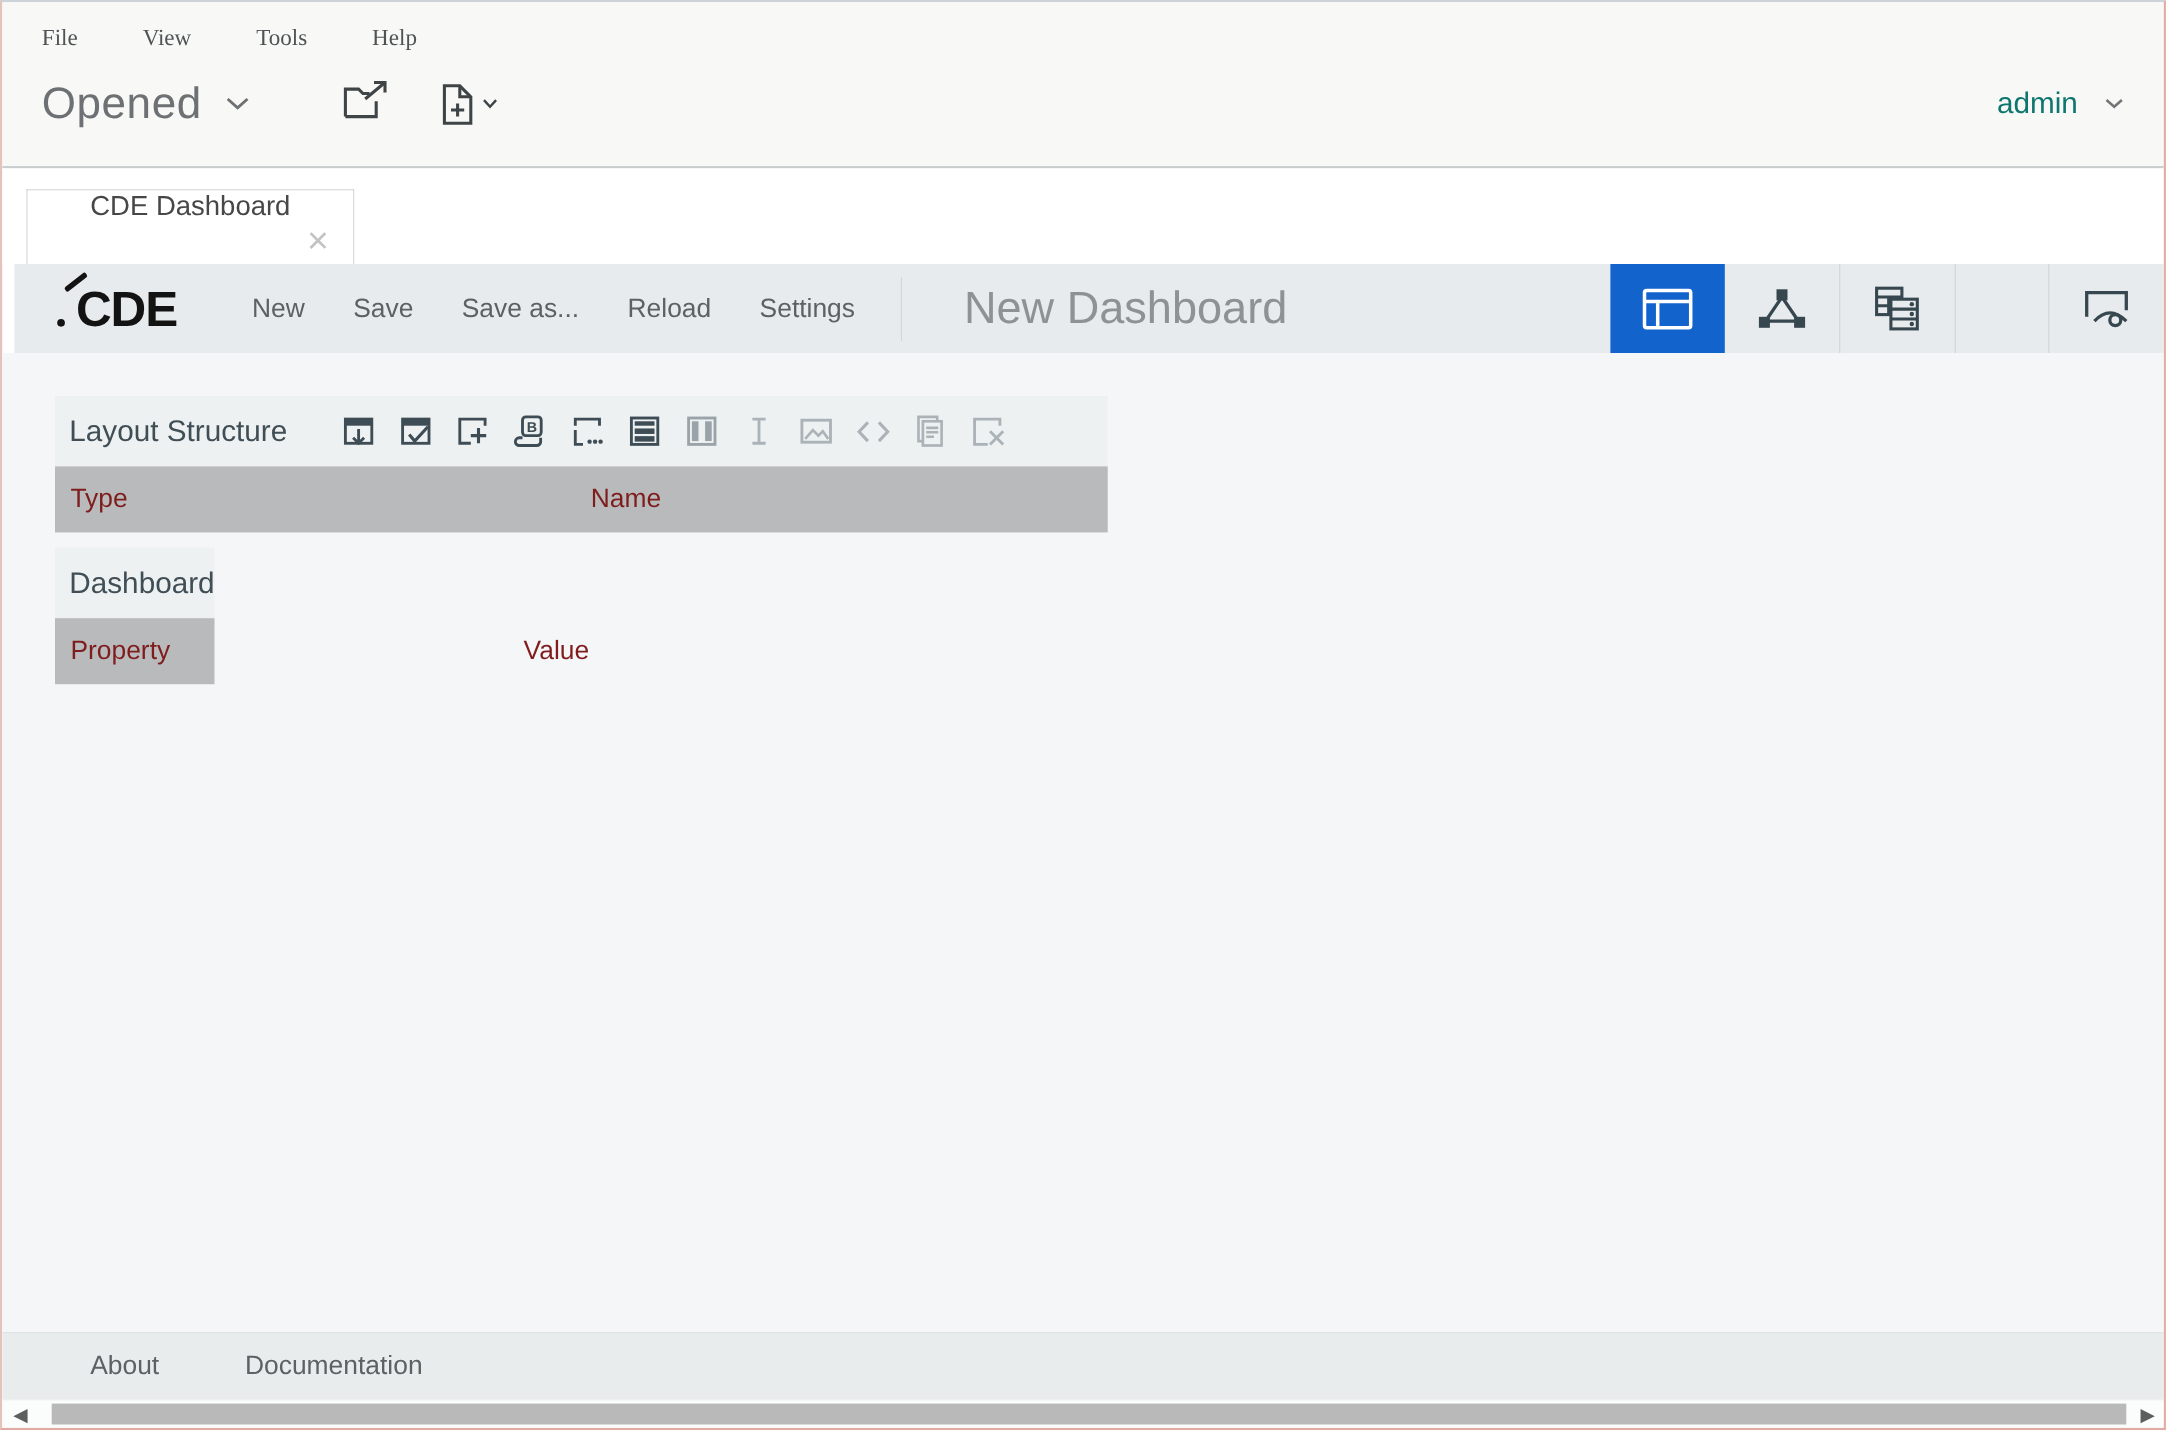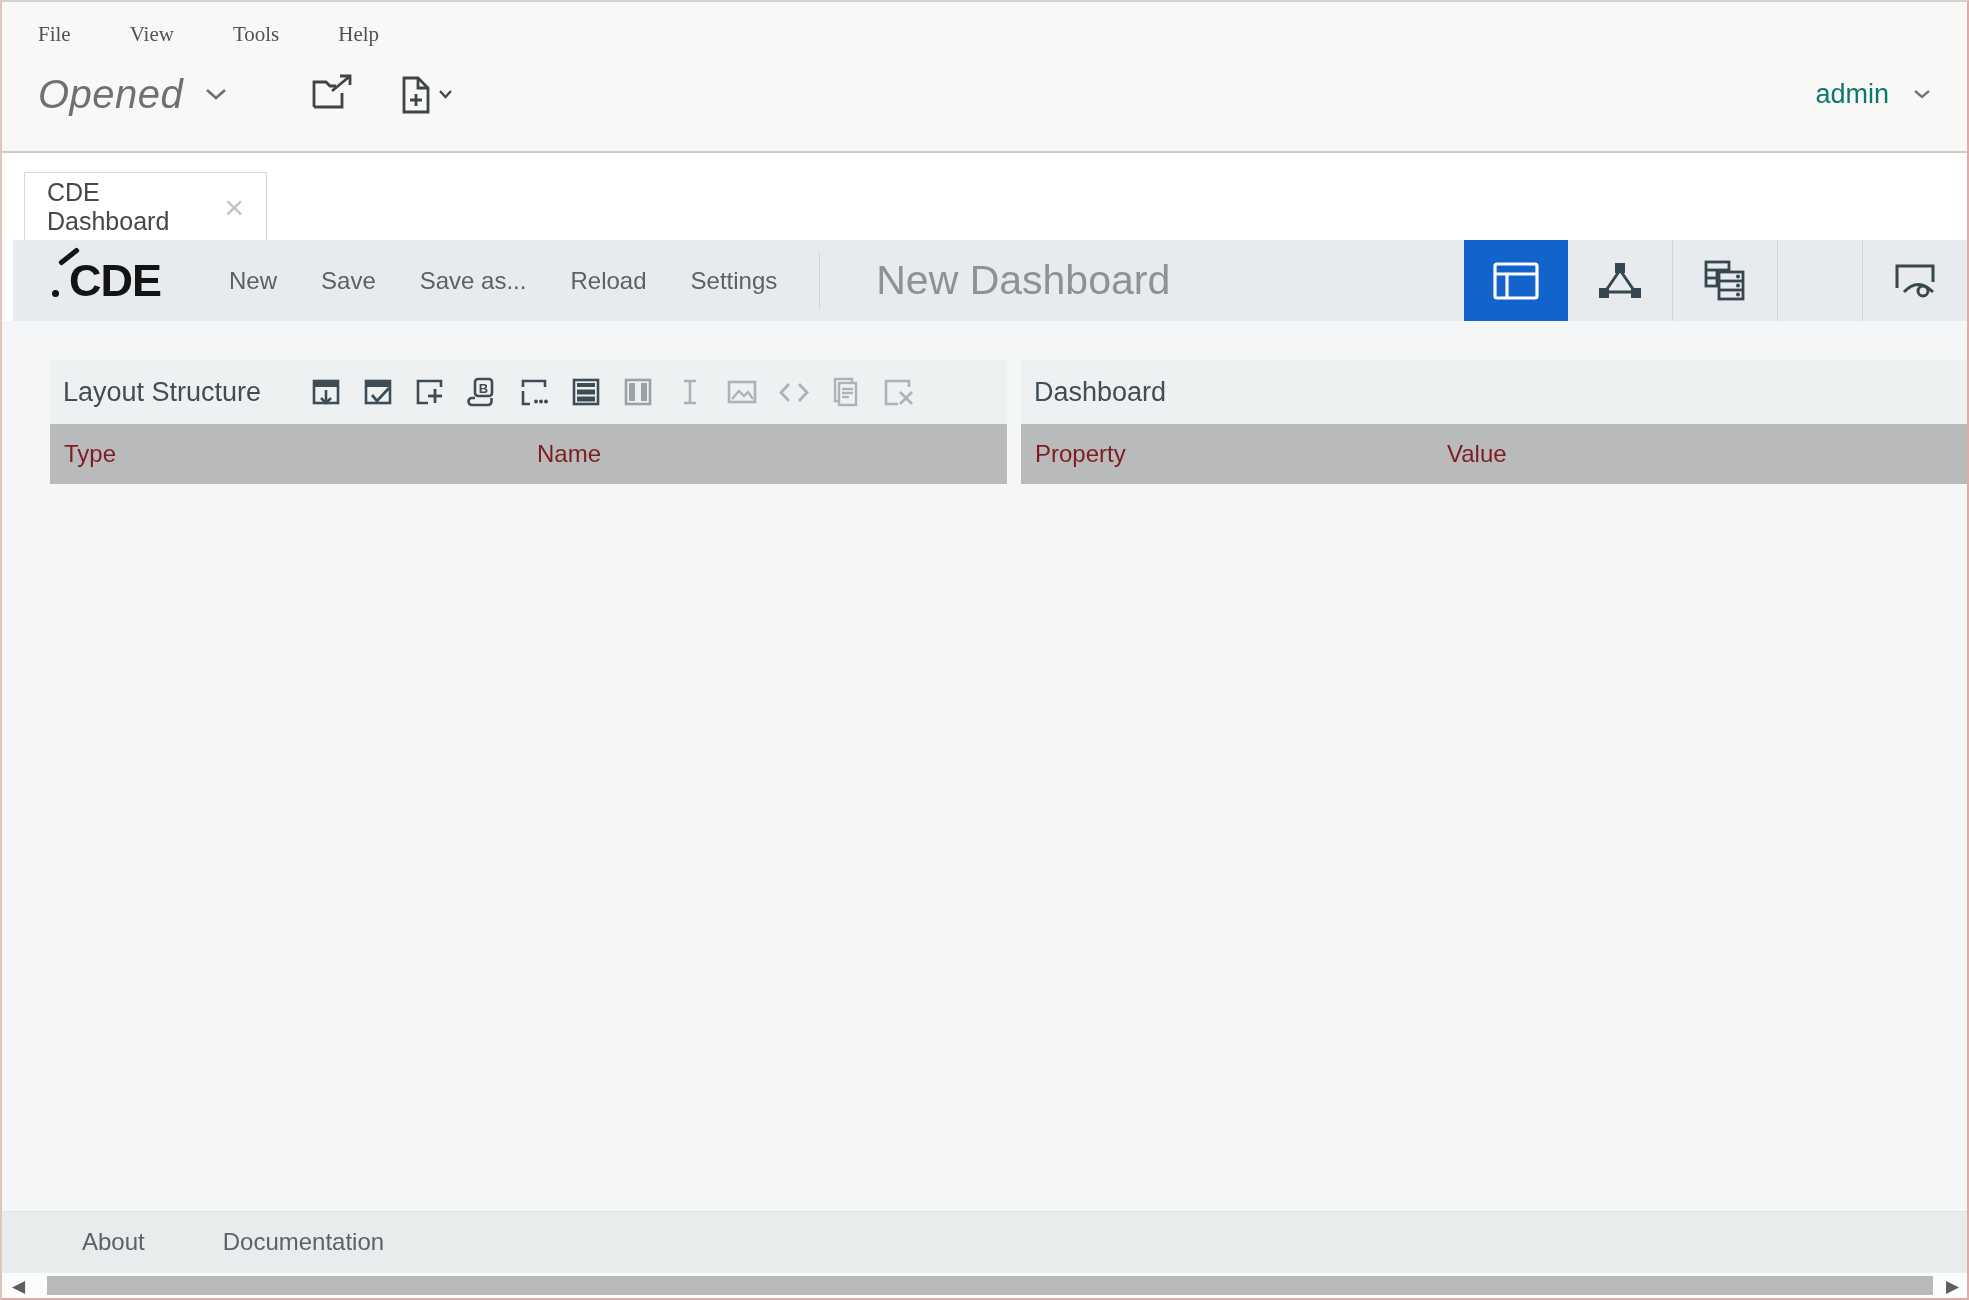--- a/index.html
+++ b/index.html
@@ -22,33 +22,33 @@
     border-bottom: 2px solid #c9cdce;
     box-shadow: 0 2px 4px rgba(0,0,0,0.06);
     flex: 0 0 auto;
   }
   .menubar { display: flex; gap: 59px; padding: 20px 0 0 36px;
     font-size: 21px; color: #4f5355; font-family: Liberation Serif, serif; }
   .menu-item { cursor: default; }
   .puc-row2 { position: absolute; left: 36px; right: 36px; top: 70px;
     display: flex; align-items: center; }
   .opened-btn { display: flex; align-items: center; gap: 22px; color: #6e7173; }
-  .opened-label { font-size: 40px; letter-spacing: 0.5px; font-style: italic; }
+  .opened-label { font-size: 40px; letter-spacing: 0.5px; }
   .file-btns { display: flex; align-items: center; gap: 44px; margin-left: 82px; }
   .admin-btn { margin-left: auto; display: flex; align-items: center; gap: 24px;
     font-size: 27px; color: #0f766e; }
   .chev svg { display: block; }
 
   
   .tab-bar { height: 87px; background: #ffffff; position: relative; flex: 0 0 auto; }
   .tab {
-    position: absolute; left: 22px; top: 19px; width: 243px; bottom: 0;
+    position: absolute; left: 22px; top: 19px; width: 298px; bottom: 0;
     background: #fff; border: 1px solid #d6d6d6; border-bottom: none;
     display: flex; align-items: center; padding: 0 22px 0 22px;
-    font-size: 25px; color: #474747;
+    font-size: 25px; color: #474747; flex-direction: column;
   }
   .tab-close { margin-left: auto; color: #c3c3c3; font-size: 34px; line-height: 1;
     font-weight: 300; }
 
   
   .cde-toolbar { height: 81px; background: #e8ebed; display: flex;
     align-items: center; flex: 0 0 auto; margin-left: 11px; }
   .cde-logo { margin-left: 56px; font-size: 45px; font-weight: 800;
     color: #131313; letter-spacing: -1px; position: relative; line-height: 1; }
   .logo-pencil { position: absolute; left: -12px; top: -4px; width: 24px; height: 5px;
@@ -61,21 +61,21 @@
   .cde-title { margin-left: 56px; font-size: 41px; color: #8d9296; }
   .panel-buttons { margin-left: auto; display: flex; align-items: stretch;
     align-self: stretch; }
   .pbtn { width: 104px; display: flex; align-items: center; justify-content: center; }
   .pbtn.selected { background: #1263cc; }
   .pbtn-gap { width: 84px; }
   .pbtn-sep { width: 1px; background: #d2d5d7; }
 
   
   .main { flex: 1 1 auto; background: #f5f6f8; padding: 39px 0 0 48px; }
-  .panels { display: flex; gap: 14px; align-items: flex-start; }
+  .panels { display: flex; gap: 14px; align-items: flex-start; flex-direction: column; }
   .panel.layout { width: 957px; flex: 0 0 auto; }
   .panel.props { flex: 1 1 auto; }
   .panel-head { height: 64px; background: #eef1f2; display: flex;
     align-items: center; padding-left: 13px; }
   .panel-title { font-size: 27px; color: #404e56; white-space: nowrap; }
   .icon-row { display: flex; gap: 14px; margin-left: 46px; align-items: center; }
   .licon { width: 38px; height: 38px; display: flex; align-items: center;
     justify-content: center; }
   .licon svg { display: block; }
   .thead { height: 60px; background: #b9babb; position: relative;

